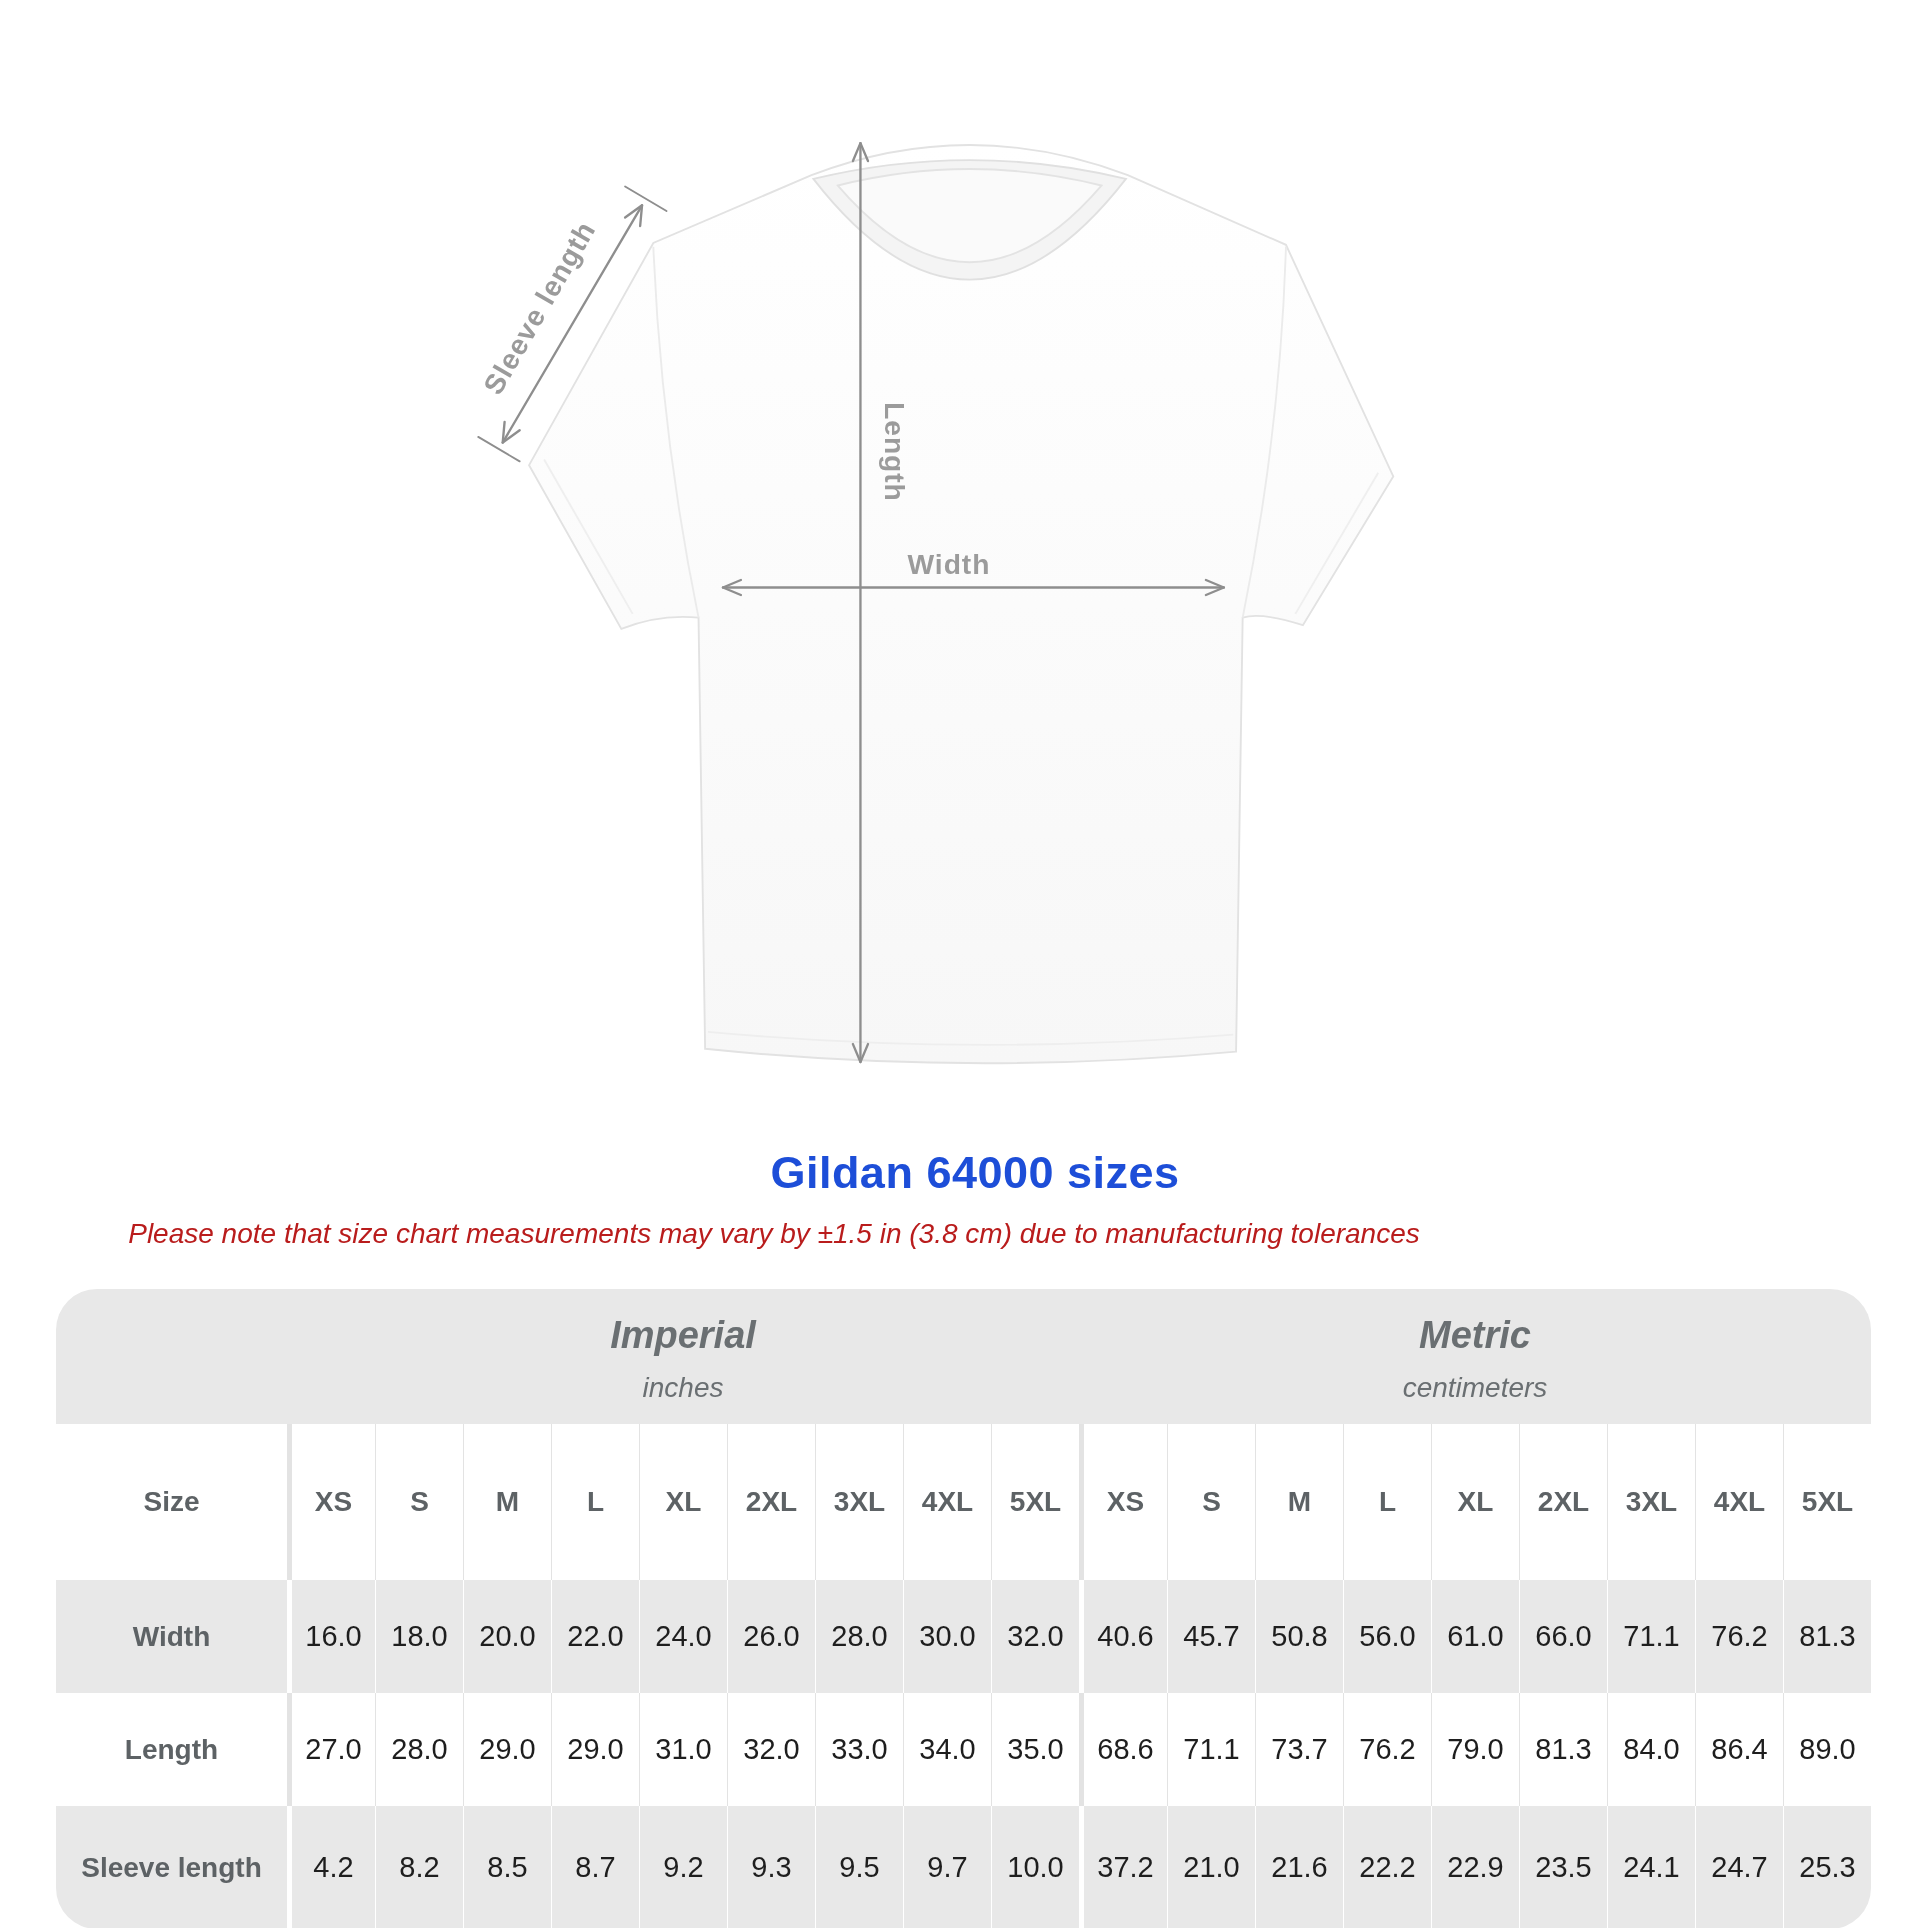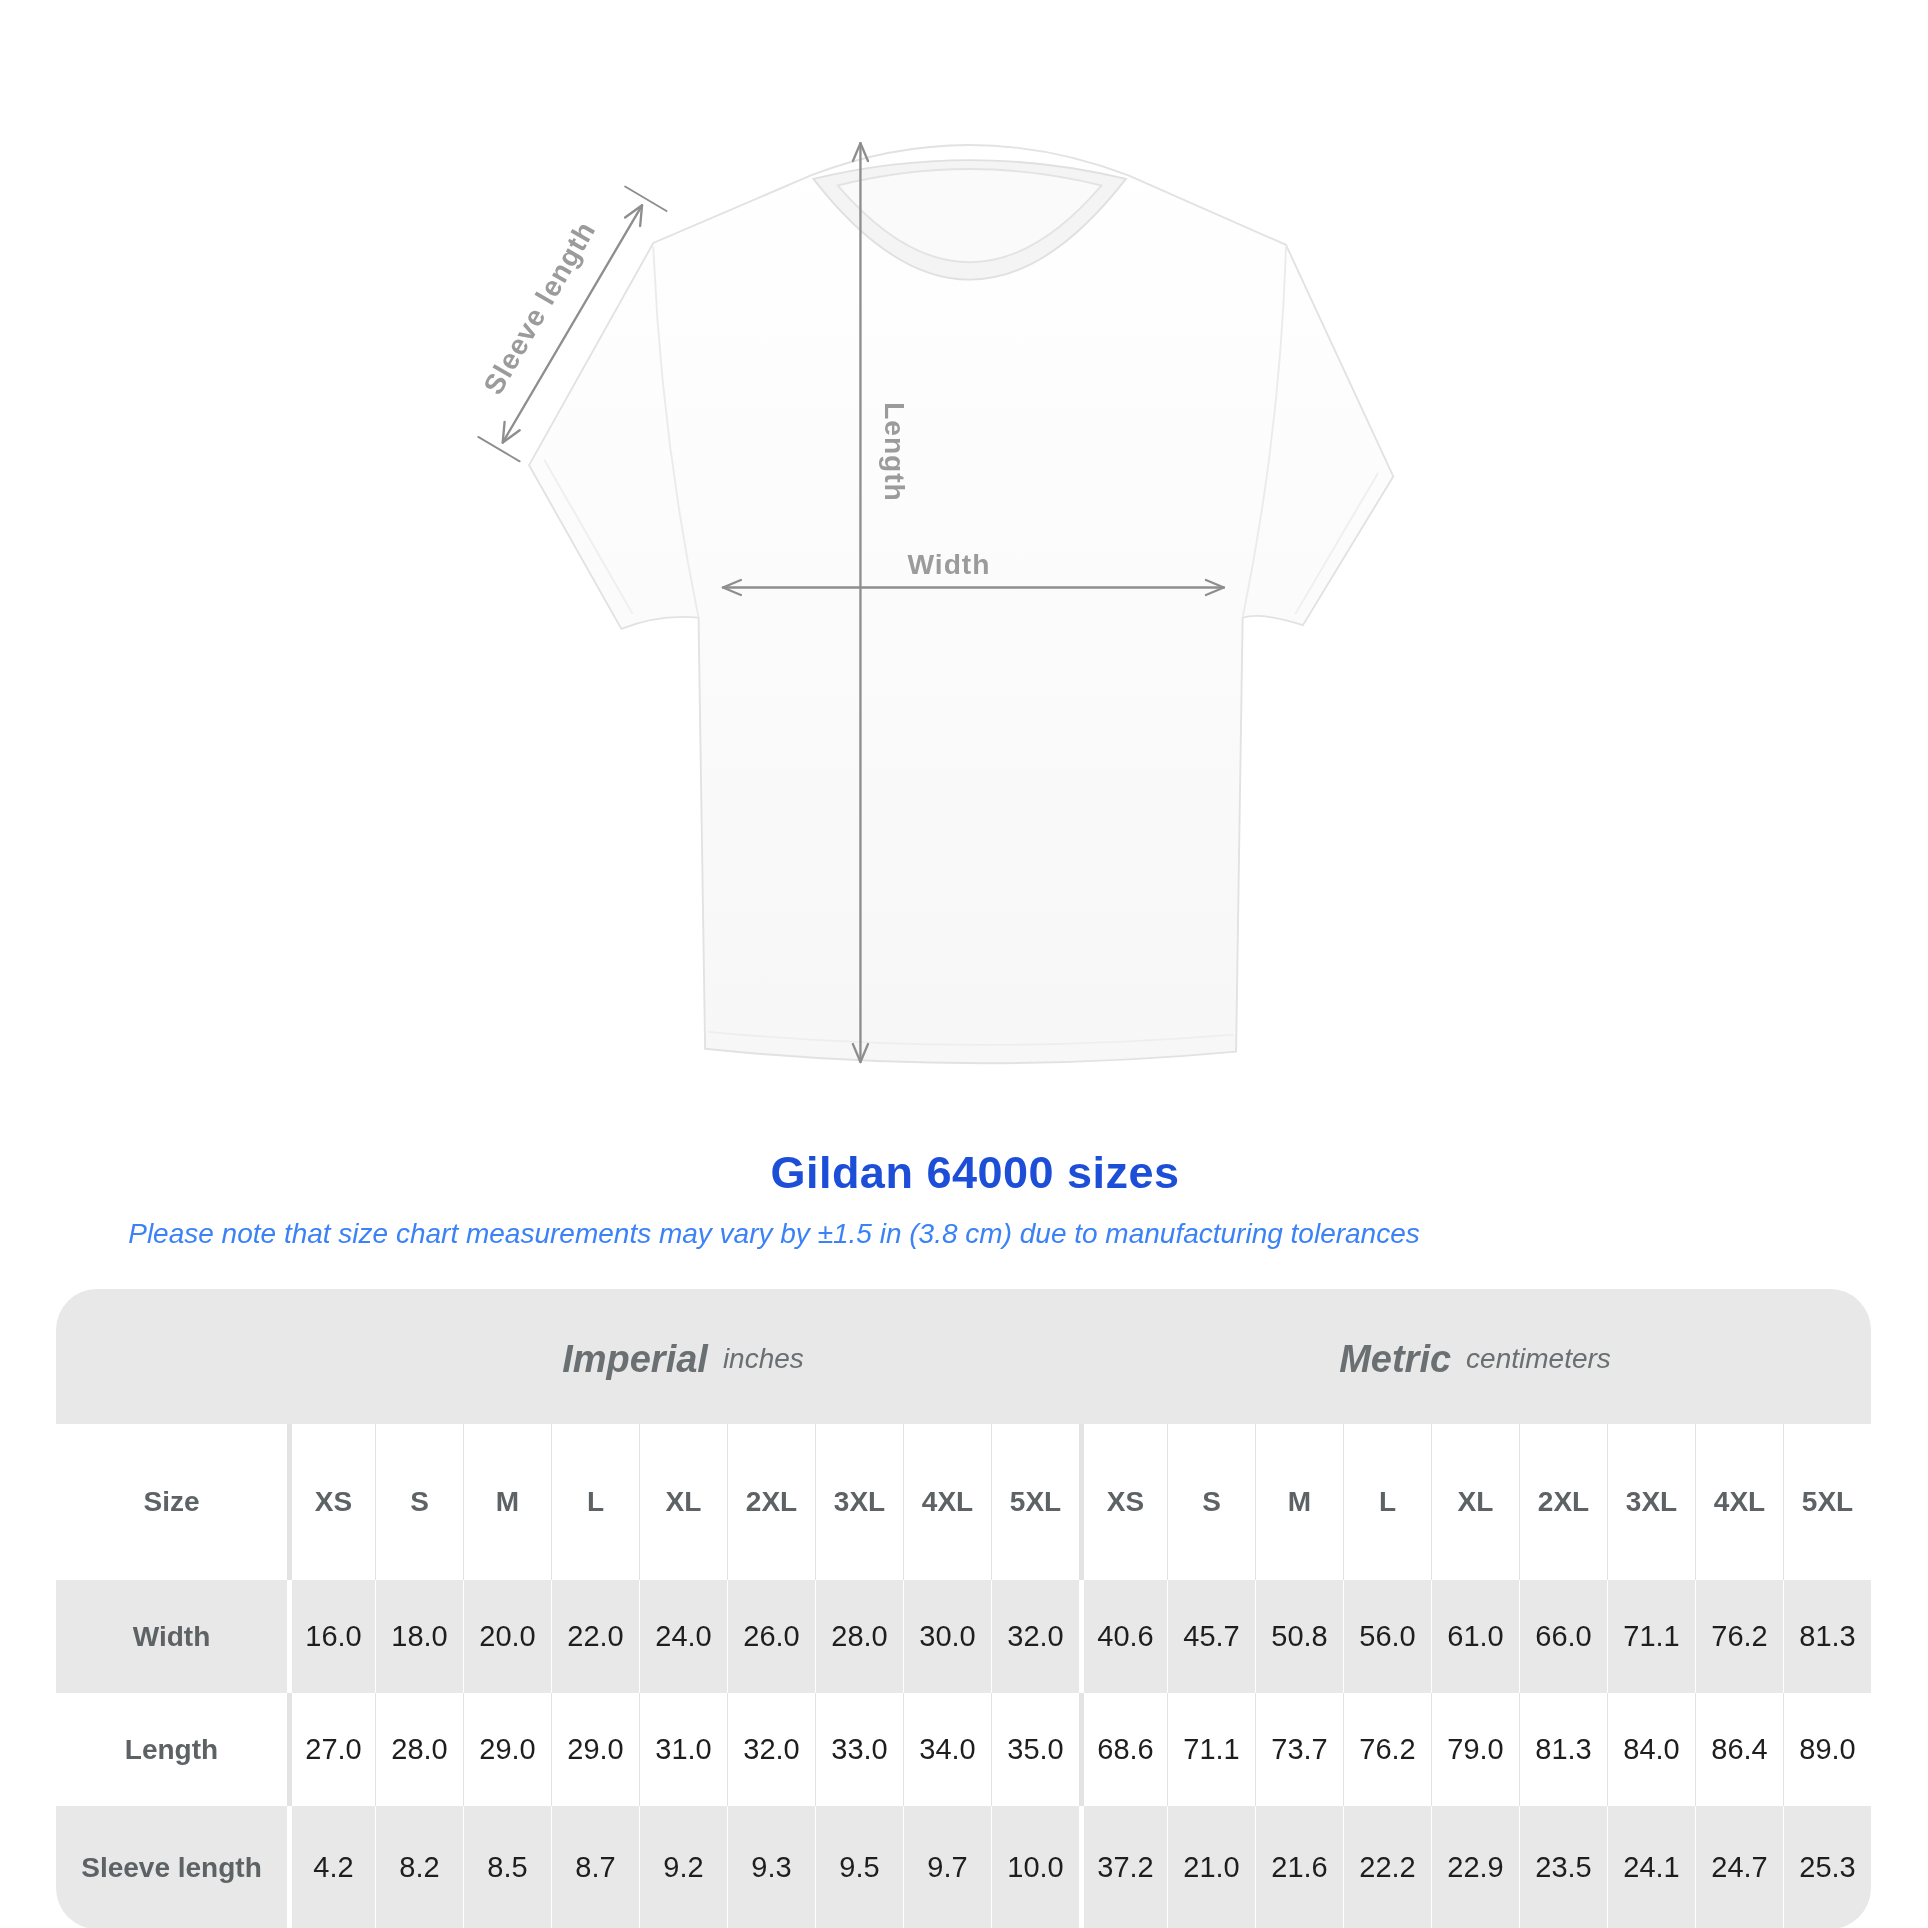--- a/index.html
+++ b/index.html
@@ -7,41 +7,41 @@
          font-family:"Liberation Sans",sans-serif;}
   svg text{font-family:"Liberation Sans",sans-serif;}
 
   
   .diagram{position:absolute;top:0;left:0;}
 
   
   .title{position:absolute;top:1147px;left:0;width:1928px;text-align:center;
          font-size:45px;font-weight:700;color:#1d4ed8;letter-spacing:0.5px;padding-left:11px;}
   .note{position:absolute;top:1218px;left:0;width:1548px;text-align:center;
-        font-size:28px;font-style:italic;color:#3b82f6;}
+        font-size:28px;font-style:italic;color:#b91c1c;}
 
   
   .sizetable{position:absolute;top:1289px;left:56px;width:1815px;border-radius:41px;
              overflow:hidden;background:#ffffff;}
   .trow{display:grid;grid-template-columns:231px repeat(18,1fr);}
   .gray{background:#e8e8e8;}
   .white{background:#ffffff;}
   .band{height:135px;grid-template-columns:231px repeat(2,1fr);}
   .size-row{height:156px;}
   .r-data{height:113px;}
   .r-last{height:123px;}
   .c{display:flex;align-items:center;justify-content:center;box-sizing:border-box;}
   .white .c{border-left:1.9px solid #e3e3e3;}
   .gray .c{border-left:1.9px solid #ffffff;}
   .band .c{border-left:none;}
   .c.f,.c.m{border-left-width:5.6px;text-align:right;}
   .c.L{border-left:none;}
   .L,.h{font-size:28px;font-weight:700;color:#5d6265;}
   .v{font-size:29px;font-weight:400;color:#1e1e1e;}
-  .group-cell{flex-direction:row;justify-content:center;gap:15px;padding-top:5.6px;}
+  .group-cell{flex-direction:column;justify-content:center;gap:15px;padding-top:5.6px;}
   .group-name{font-size:38px;font-weight:700;font-style:italic;color:#6a6f72;}
   .group-unit{font-size:28px;font-style:italic;color:#6a6f72;}
 </style>
 </head>
 <body>
 
 <div class="sheet">
 
   <svg class="diagram" width="1928" height="1111" viewBox="0 0 2048 1180">
     <defs>

